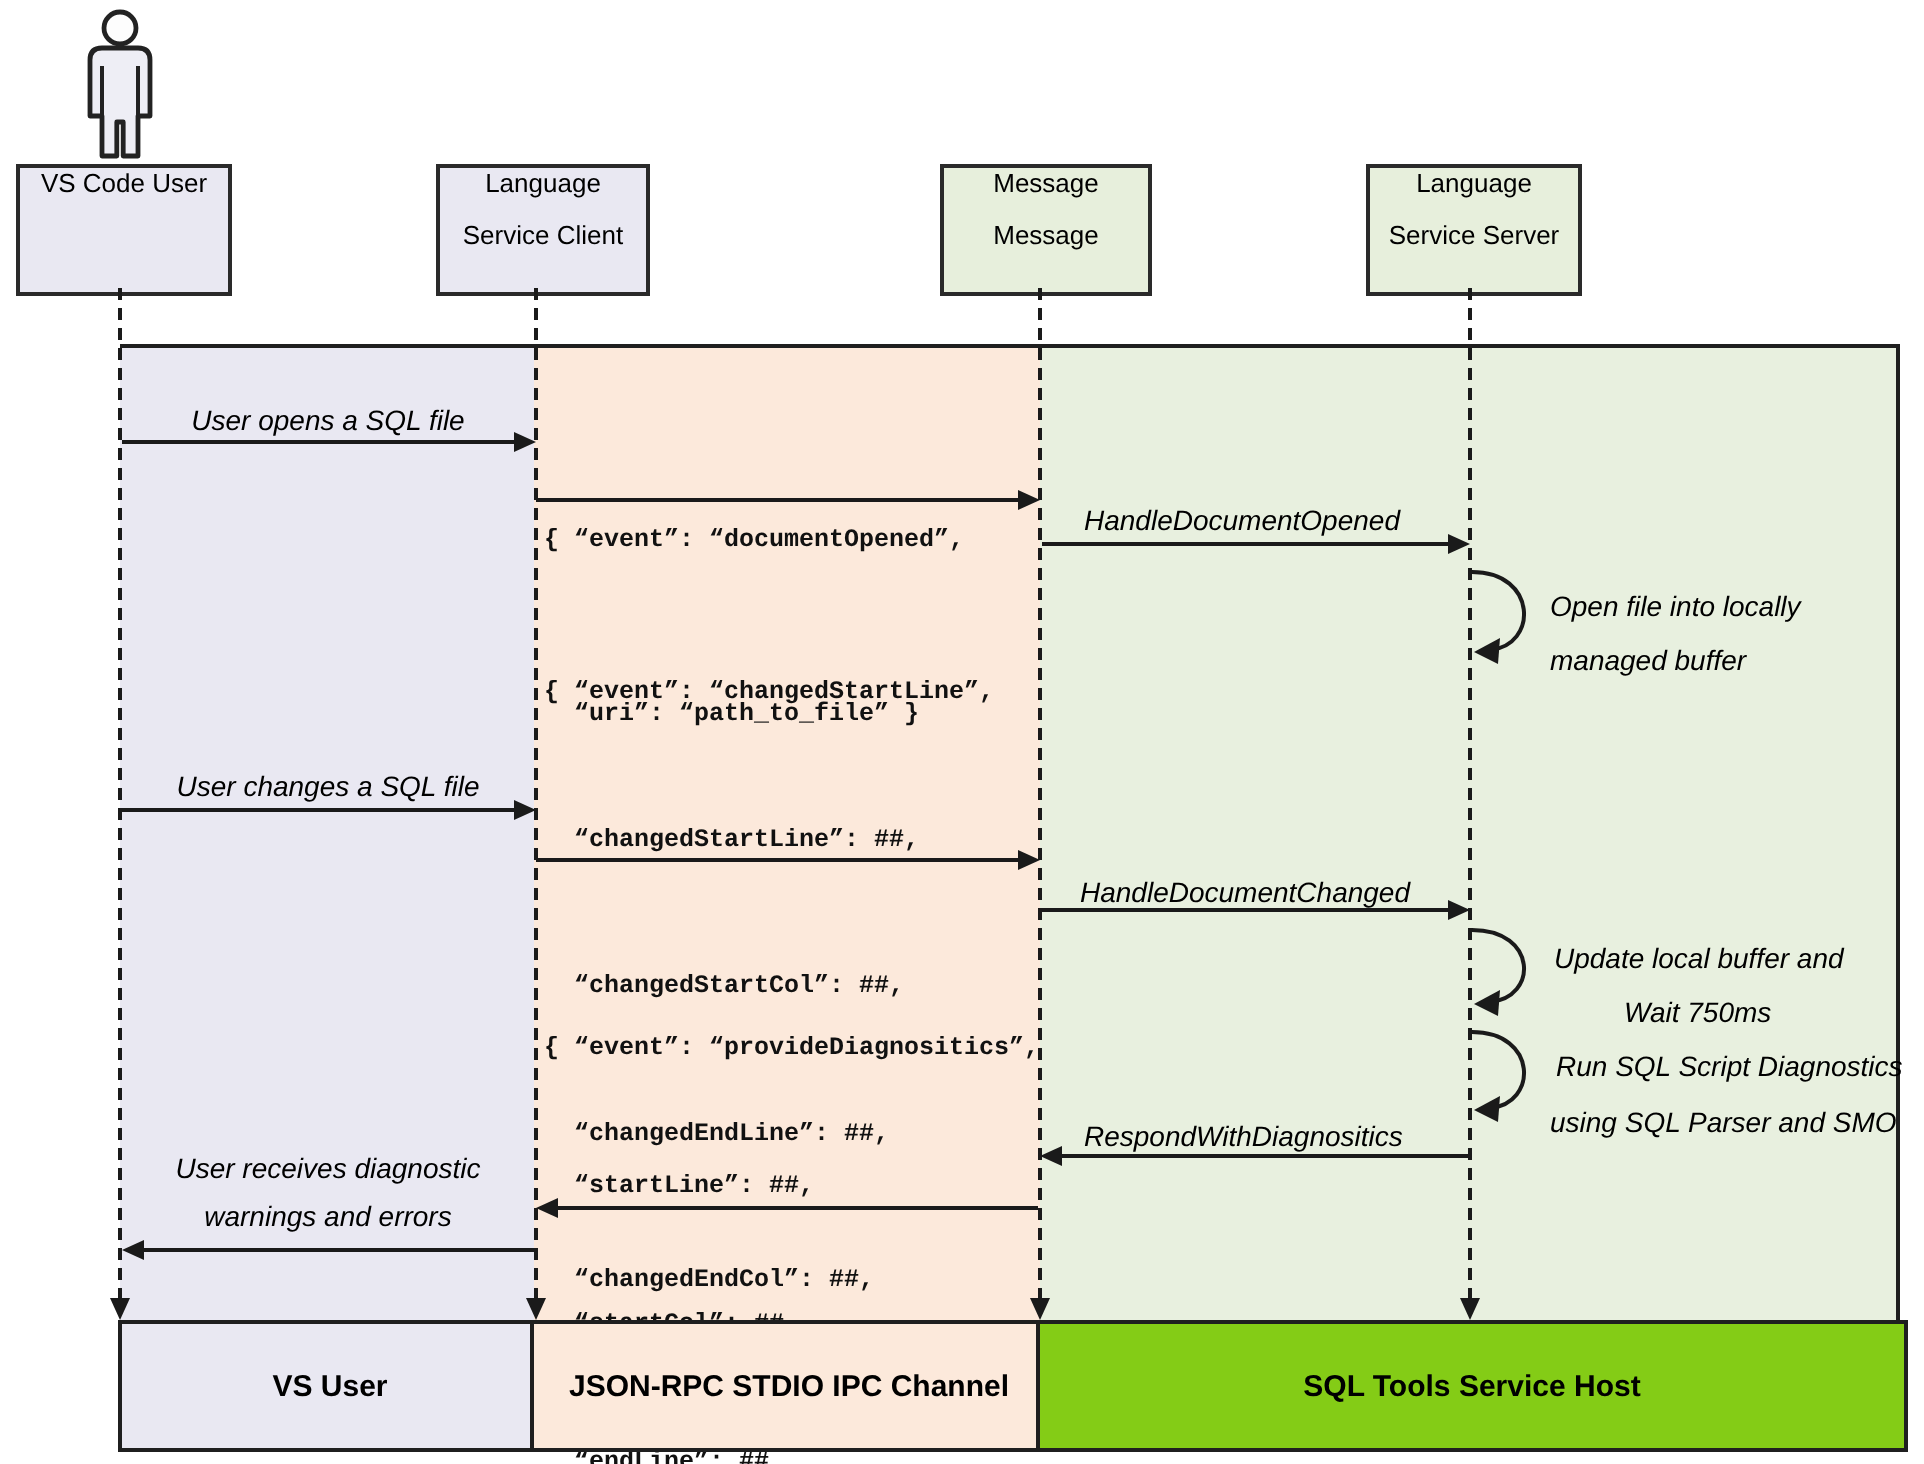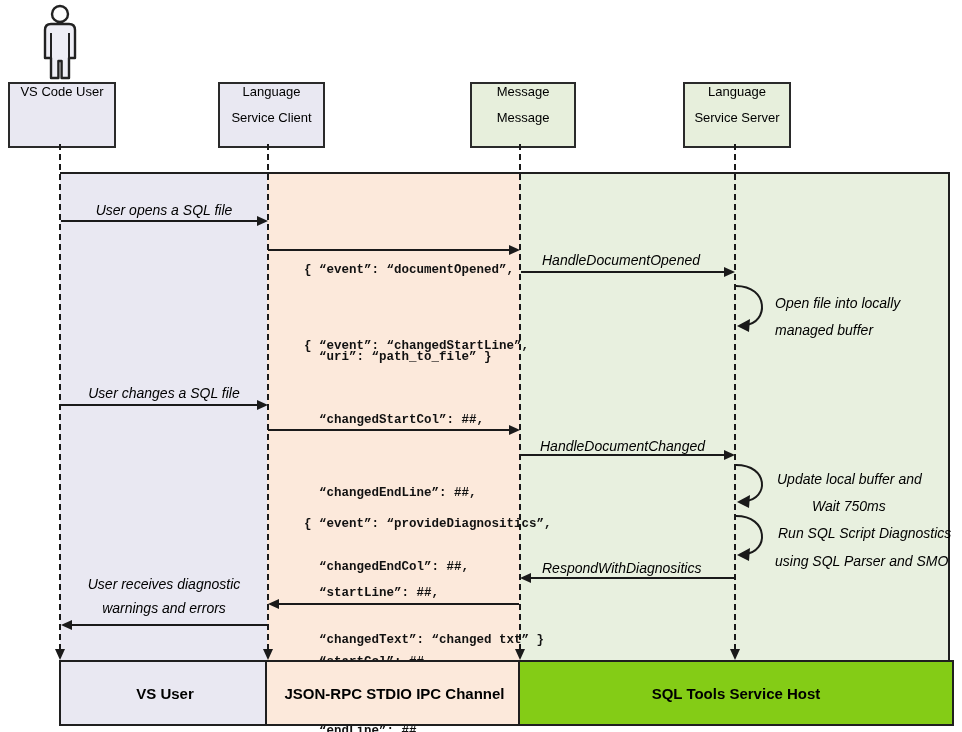--- a/index.html
+++ b/index.html
@@ -23,21 +23,21 @@
         border-bottom:5px solid transparent;border-left:11px solid #1a1a1a;}
   .ah-l{position:absolute;width:0;height:0;border-top:5px solid transparent;
         border-bottom:5px solid transparent;border-right:11px solid #1a1a1a;}
   .ah-d{position:absolute;width:0;height:0;border-left:5px solid transparent;
         border-right:5px solid transparent;border-top:11px solid #1a1a1a;}
   
   .ilabel{position:absolute;font-style:italic;font-size:14px;white-space:nowrap;}
   .center{text-align:center;}
   .mono{position:absolute;font-family:"Liberation Mono","DejaVu Sans Mono",monospace;
         font-size:12.5px;font-weight:600;white-space:pre;color:#111;}
-  .mono div{white-space:pre;margin-left:32px;}
+  .mono div{white-space:pre;}
 </style>
 </head>
 <body>
 
 <div id="stage">
 
   <div id="lanes">
     <div class="lane" style="left:0;width:207px;background:#e9e8f2;"></div>
     <div class="lane" style="left:207px;width:253px;background:#fce9db;"></div>
     <div class="lane" style="left:460px;width:428px;background:#e8f0df;"></div>
@@ -93,20 +93,21 @@
 
   <svg class="abs" style="left:735px;top:283px;" width="44" height="50" viewBox="0 0 44 50">
     <path d="M1 3 C34 3 34 40 10 42" fill="none" stroke="#1a1a1a" stroke-width="2"></path>
     <polygon points="2,43 15,36 14,49" fill="#1a1a1a"></polygon>
   </svg>
   <div class="ilabel" style="left:775px;top:295px;">Open file into locally</div>
   <div class="ilabel" style="left:775px;top:322px;">managed buffer</div>
 
   <div class="mono" style="left:272px;top:285px;line-height:24.5px;">
     <div>{ “event”: “changedStartLine”,</div>
+    <div>  “changedStartLine”: ##,</div>
     <div>  “changedStartCol”: ##,</div>
     <div>  “changedEndLine”: ##,</div>
     <div>  “changedEndCol”: ##,</div>
     <div>  “changedText”: “changed txt” }</div>
   </div>
 
   <div class="ilabel center" style="left:60px;top:385px;width:208px;">User changes a SQL file</div>
   <div class="hline" style="left:61px;top:404px;width:197px;"></div>
   <div class="ah-r" style="left:257px;top:400px;"></div>
 

